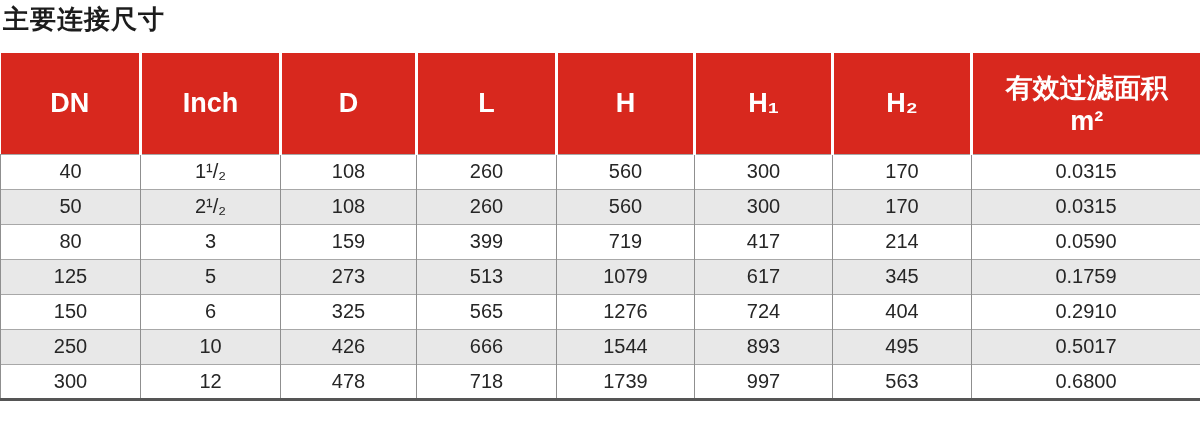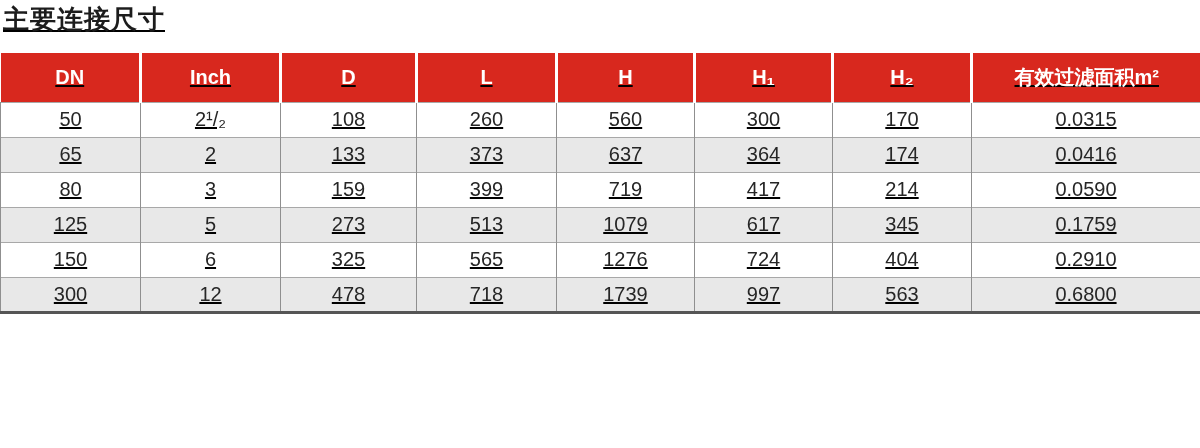--- a/index.html
+++ b/index.html
@@ -13,21 +13,21 @@
     --bottom-border: #555555;
   }
   * { box-sizing: border-box; }
   html, body {
     margin: 0;
     padding: 0;
     background: #ffffff;
     width: 1200px;
     font-family: "Liberation Sans", "DejaVu Sans", sans-serif;
   }
-  .page { width: 1200px; height: 428px; overflow: hidden; text-decoration: underline; }
+  .page { width: 1200px; height: 428px; overflow: hidden; }
   .title {
     margin: 0;
     padding: 5px 0 0 3px;
     font-size: 26px;
     font-weight: bold;
     color: #1c1c1c;
     letter-spacing: 1px;
     line-height: 1.1;
   }
   table.dims {
@@ -41,24 +41,24 @@
   col.c-inch { width: 140px; }
   col.c-d    { width: 136px; }
   col.c-l    { width: 140px; }
   col.c-h    { width: 138px; }
   col.c-h1   { width: 138px; }
   col.c-h2   { width: 139px; }
   col.c-area { width: 229px; }
   thead th {
     background: var(--header-bg);
     color: var(--header-text);
-    font-size: 20px;
+    font-size: 27px;
     font-weight: bold;
     height: 33px;
-    padding: 11px;
+    padding: 17px;
     text-align: center;
     vertical-align: middle;
     border-left: 3px solid #ffffff;
   }
   thead th:first-child { border-left: none; }
   tbody td {
     height: 35px;
     padding: 0;
     text-align: center;
     vertical-align: middle;
@@ -95,38 +95,38 @@
           <th>D</th>
           <th>L</th>
           <th>H</th>
           <th>H₁</th>
           <th>H₂</th>
           <th>有效过滤面积m²</th>
         </tr>
     </thead>
     <tbody>
         <tr>
+          <td>40</td>
+          <td>1¹/₂</td>
+          <td>108</td>
+          <td>260</td>
+          <td>560</td>
+          <td>300</td>
+          <td>170</td>
+          <td>0.0315</td>
+        </tr>
+        <tr>
           <td>50</td>
           <td>2¹/₂</td>
           <td>108</td>
           <td>260</td>
           <td>560</td>
           <td>300</td>
           <td>170</td>
           <td>0.0315</td>
-        </tr>
-        <tr>
-          <td>65</td>
-          <td>2</td>
-          <td>133</td>
-          <td>373</td>
-          <td>637</td>
-          <td>364</td>
-          <td>174</td>
-          <td>0.0416</td>
         </tr>
         <tr>
           <td>80</td>
           <td>3</td>
           <td>159</td>
           <td>399</td>
           <td>719</td>
           <td>417</td>
           <td>214</td>
           <td>0.0590</td>
@@ -145,20 +145,30 @@
           <td>150</td>
           <td>6</td>
           <td>325</td>
           <td>565</td>
           <td>1276</td>
           <td>724</td>
           <td>404</td>
           <td>0.2910</td>
         </tr>
         <tr>
+          <td>250</td>
+          <td>10</td>
+          <td>426</td>
+          <td>666</td>
+          <td>1544</td>
+          <td>893</td>
+          <td>495</td>
+          <td>0.5017</td>
+        </tr>
+        <tr>
           <td>300</td>
           <td>12</td>
           <td>478</td>
           <td>718</td>
           <td>1739</td>
           <td>997</td>
           <td>563</td>
           <td>0.6800</td>
         </tr>
       </tbody>

